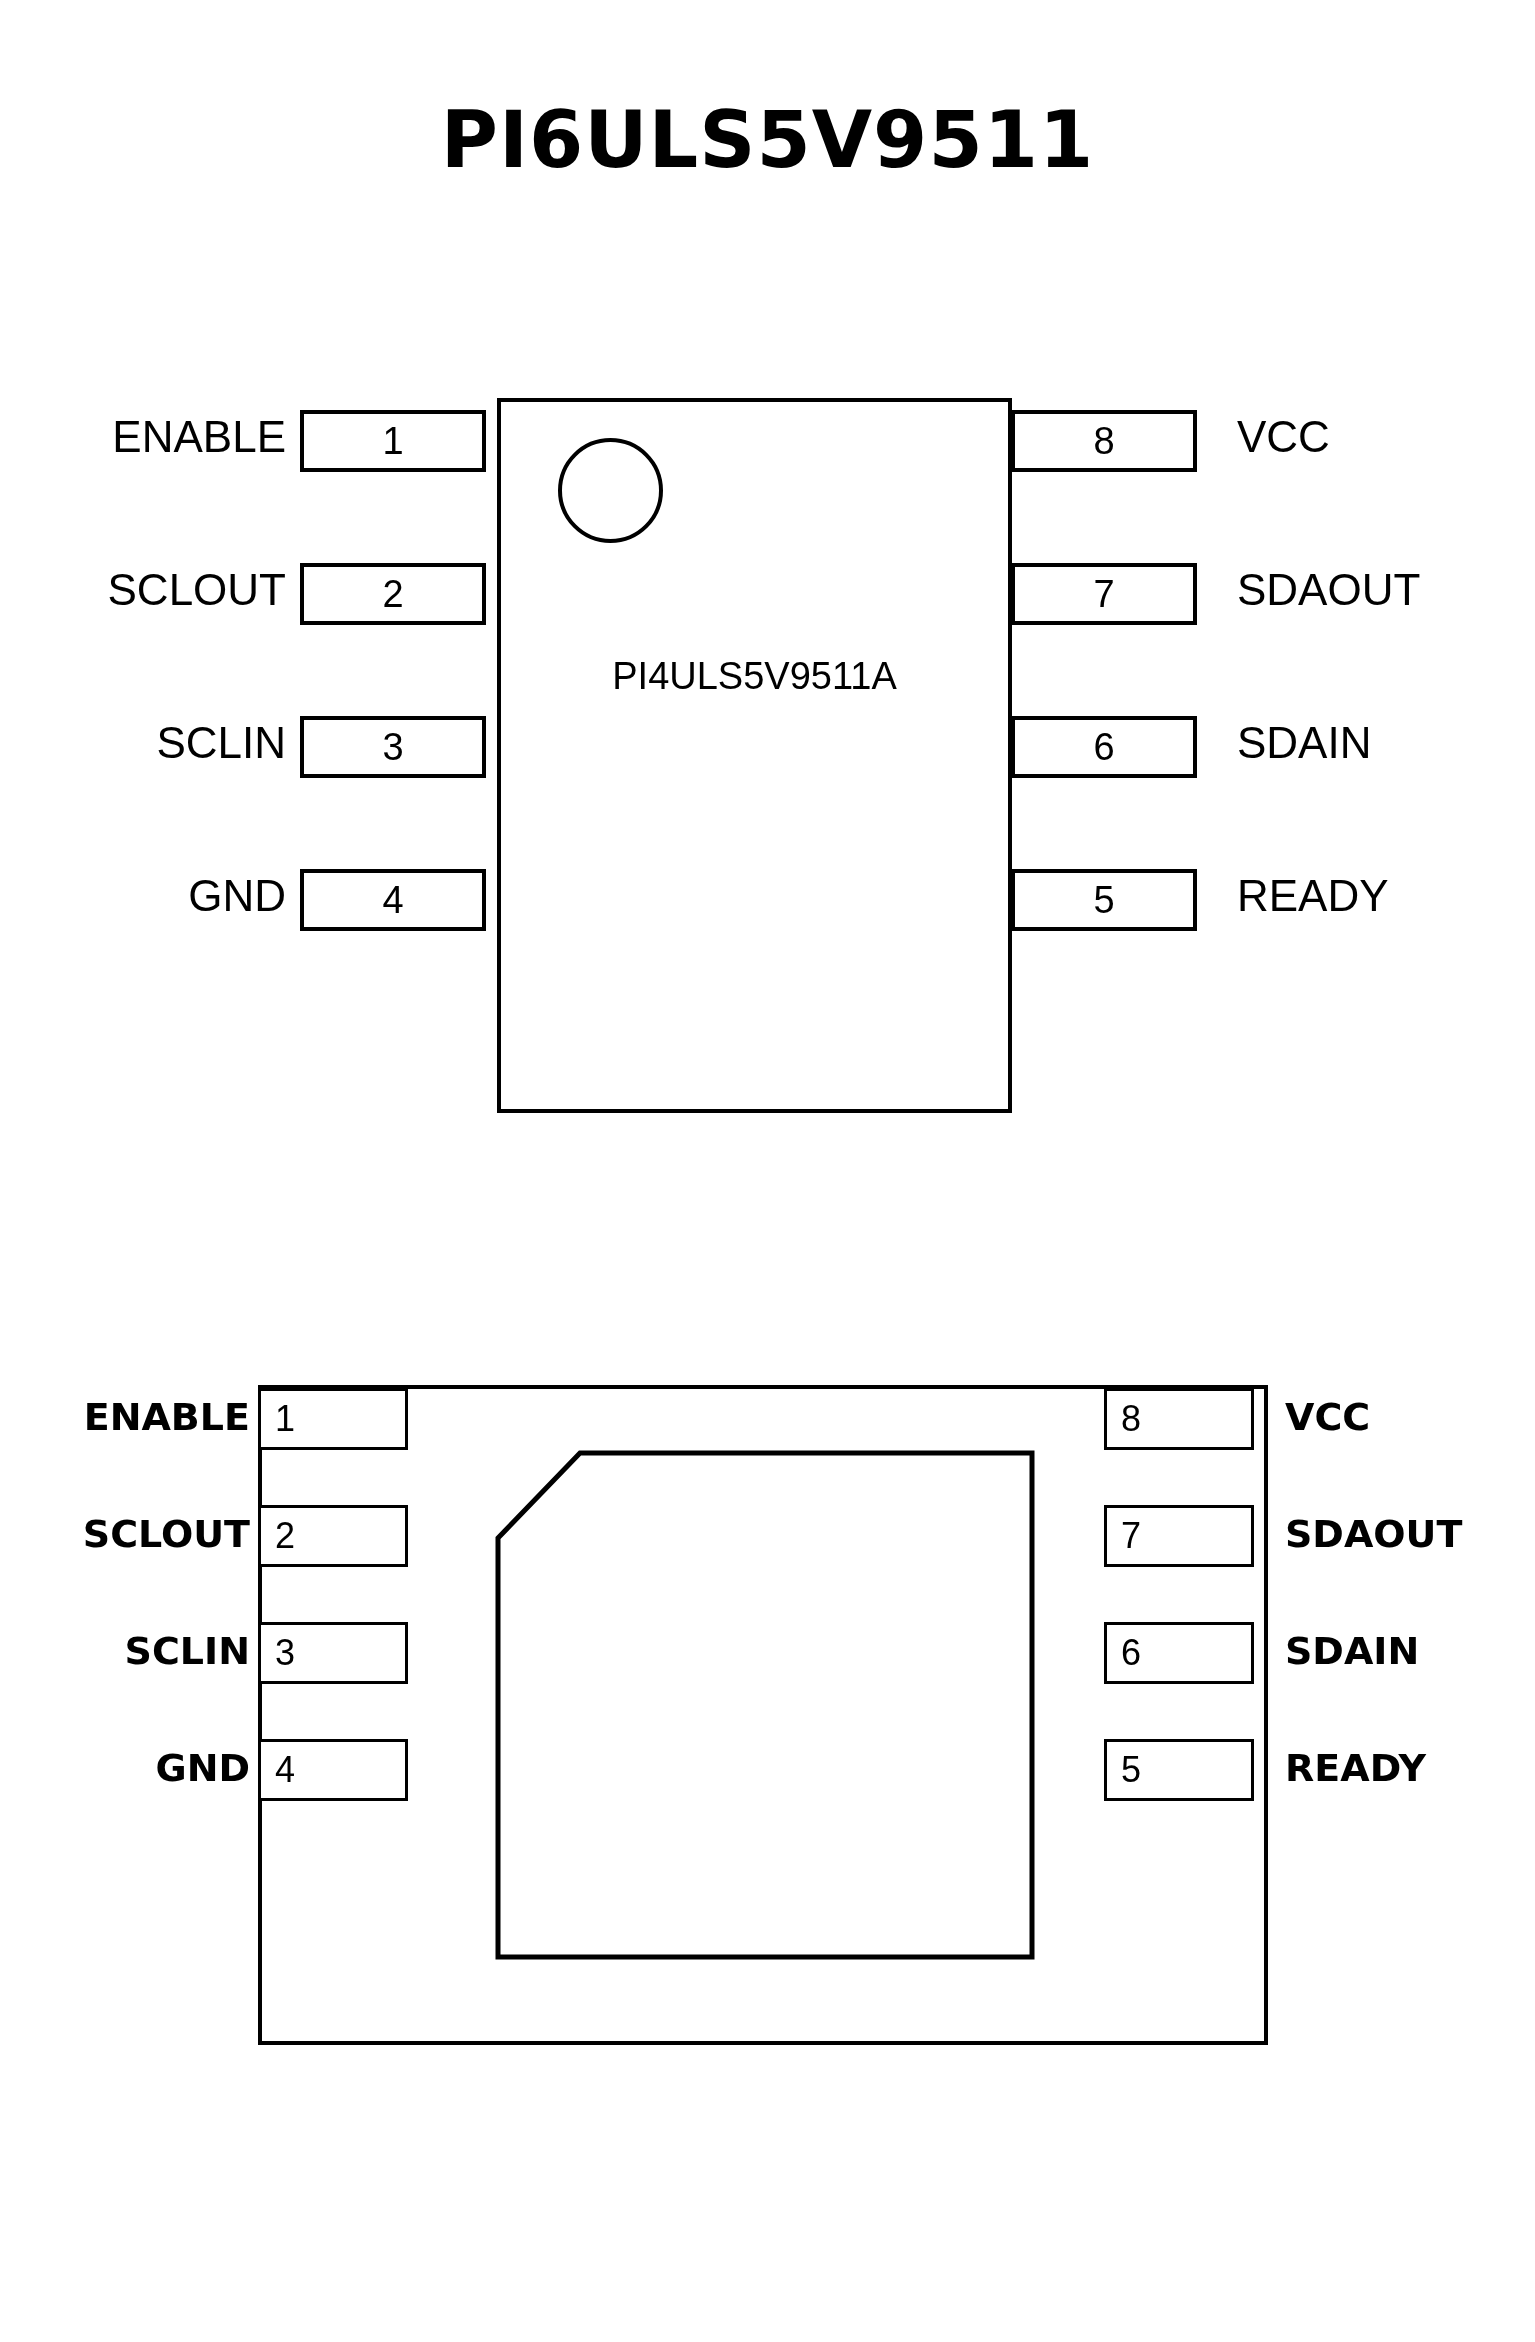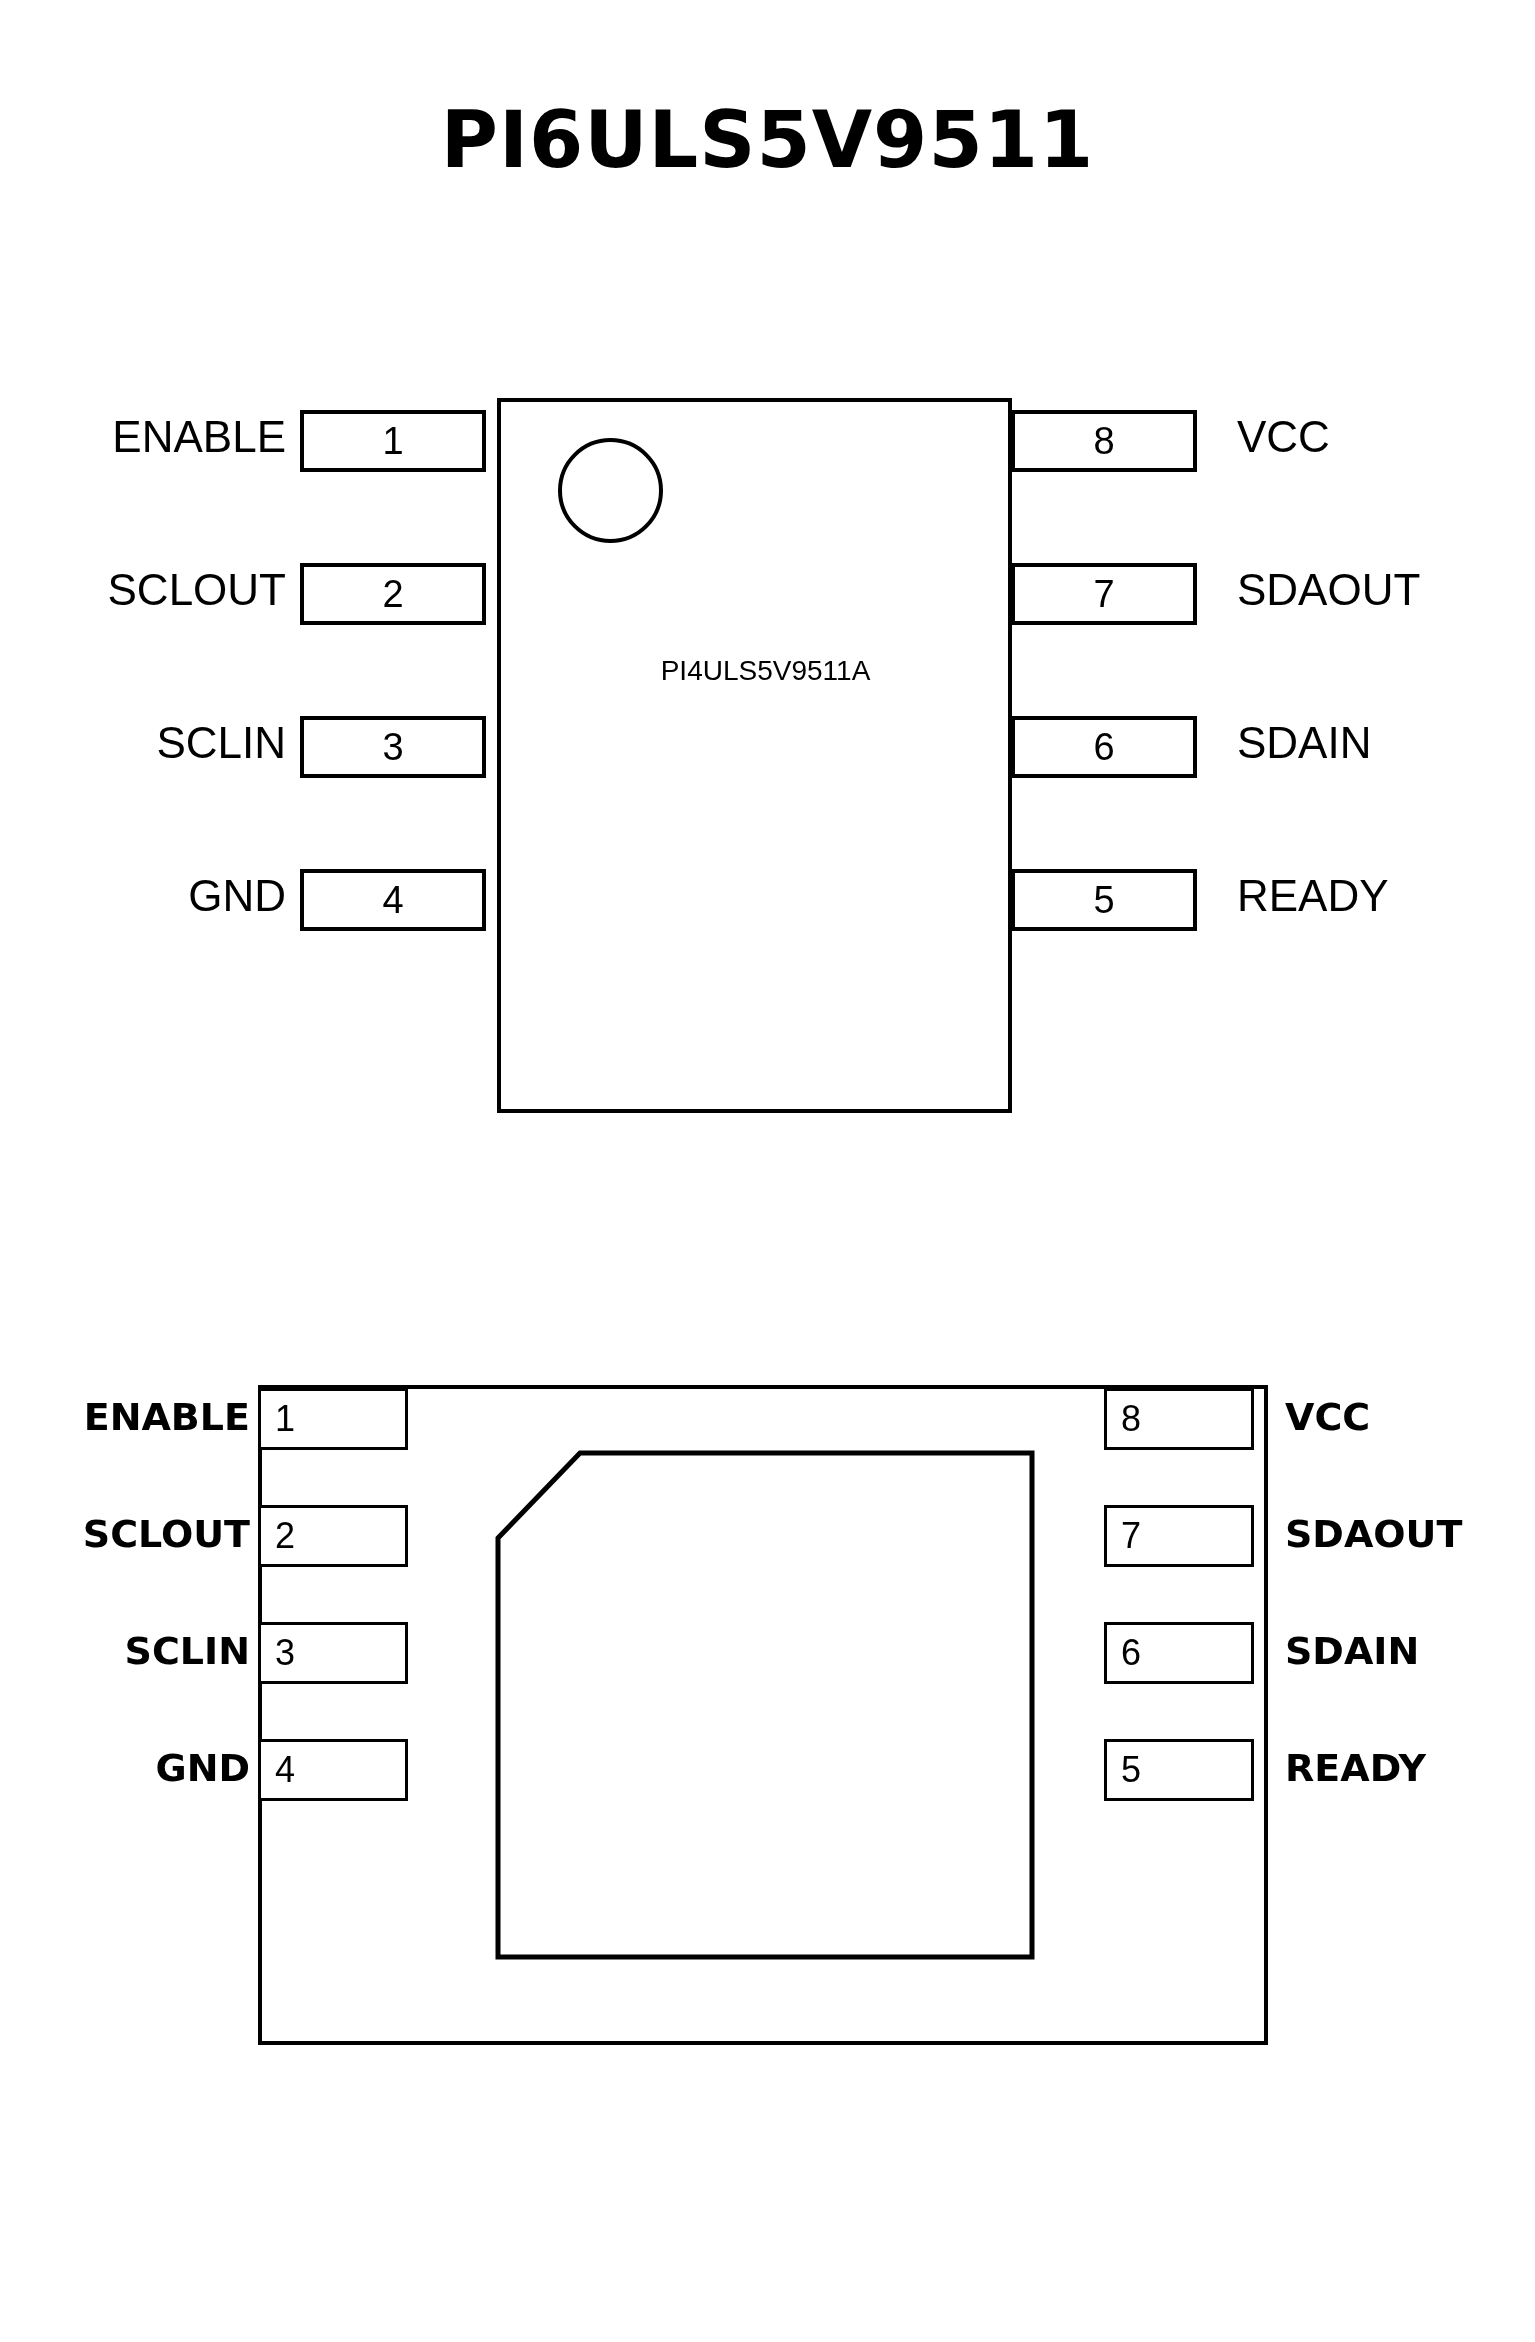--- a/index.html
+++ b/index.html
@@ -59,25 +59,25 @@
     width: 105px;
     height: 105px;
     border: 4px solid #000;
     border-radius: 50%;
     box-sizing: border-box;
     background: #fff;
     z-index: 4;
   }
   .soic-partnum {
     position: absolute;
-    left: 508px;
+    left: 497px;
     top: 295px;
     width: 515px;
     text-align: center;
-    font-size: 28px;
+    font-size: 38px;
     font-family: "Liberation Sans", sans-serif;
     z-index: 5;
   }
   
   .soic-pin {
     position: absolute;
     border: 4px solid #000;
     background: #fff;
     box-sizing: border-box;
     width: 186px;

